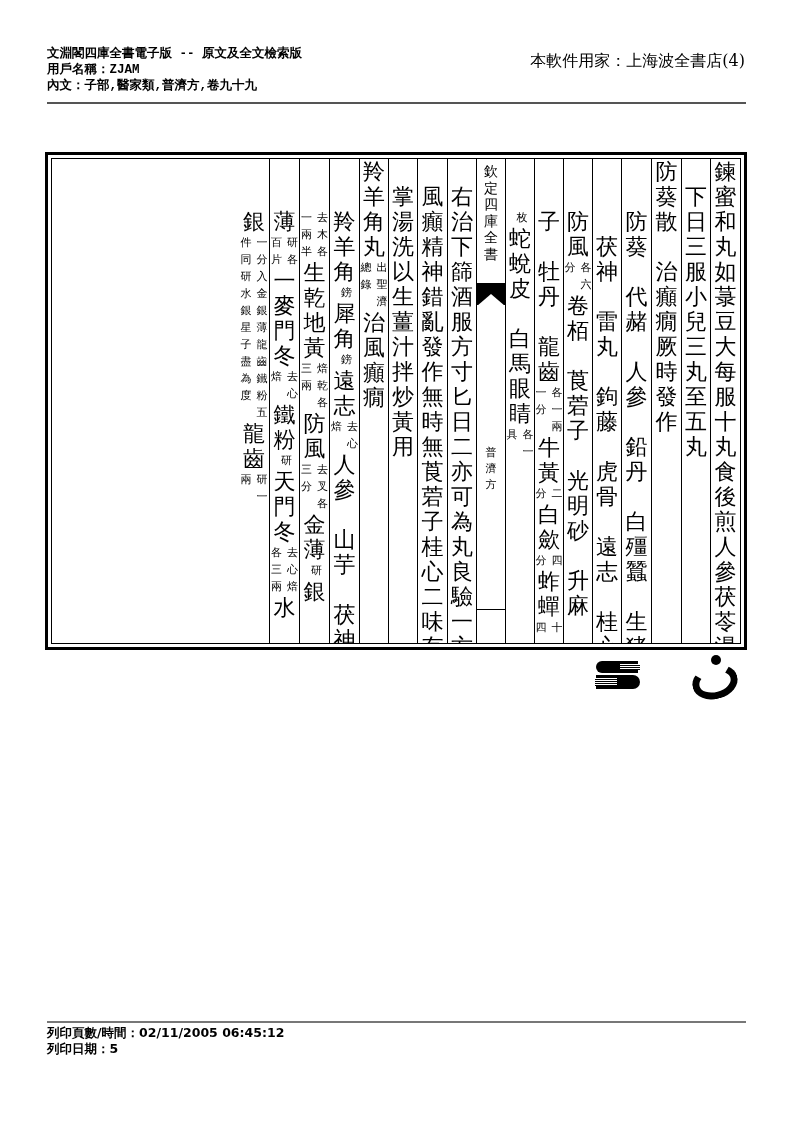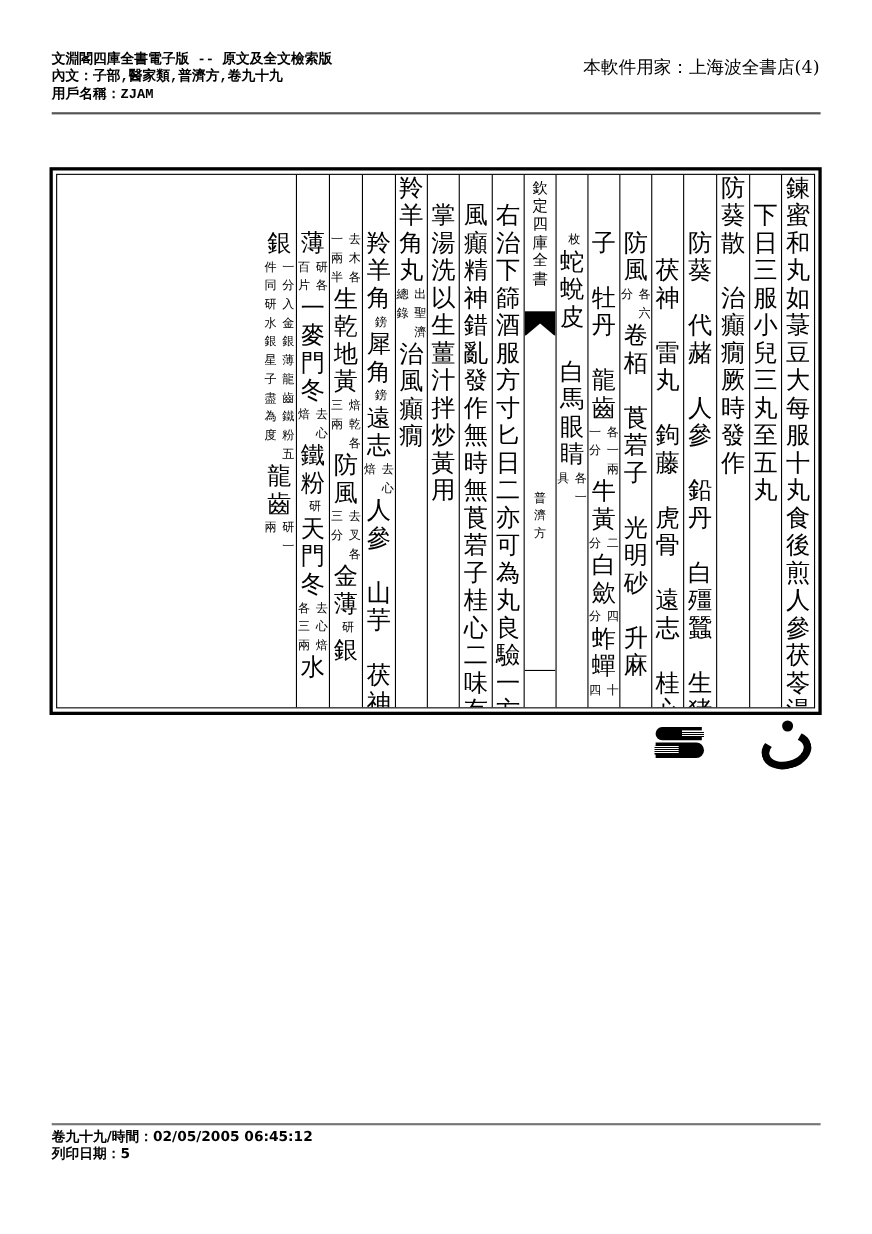--- a/index.html
+++ b/index.html
@@ -39,22 +39,22 @@
   .logo-mark .arc { position: absolute; left: 6px; top: 10px; width: 46px; height: 34px; border: 7px solid #000; border-top-color: transparent; border-radius: 50%; box-sizing: border-box; transform: rotate(-15deg); }
 
   .ftr-rule { position: absolute; left: 47px; right: 47px; top: 1021px; border-top: 2px solid #777; }
   .ftr { position: absolute; left: 47px; top: 1025px; font-family: "DejaVu Sans", sans-serif; font-weight: bold; font-size: 12.5px; line-height: 16px; }
 </style>
 </head>
 <body>
 
 <div class="hdr-left">
   <div>文淵閣四庫全書電子版 -- 原文及全文檢索版</div>
+  <div><span>用戶名稱：</span><span>ZJAM</span></div>
   <div>內文：子部,醫家類,普濟方,卷九十九</div>
-  <div><span>用戶名稱：</span><span>ZJAM</span></div>
 </div>
 <div class="hdr-right">
   <div style="padding-left:8px">本軟件用家：上海波全書店(4)</div>
 </div>
 <div class="hdr-rule"></div>
 
 <div class="frame">
   <div class="frame-inner" id="cols">
       <div class="col" style="width: 30px;">
         <div class="col-text">
@@ -580,15 +580,15 @@
     <div class="b1"></div>
     <div class="b2"></div>
   </div>
 <div class="logo logo-mark">
     <div class="dot"></div>
     <div class="arc"></div>
   </div>
 
 <div class="ftr-rule"></div>
 <div class="ftr">
-  <div><span>卷九十九/時間：</span><span>02/05/2005 06:45:12</span></div>
+  <div><span>列印頁數/時間：</span><span>02/11/2005 06:45:12</span></div>
   <div><span>列印日期：</span><span>5</span></div>
 </div>
 
 </body></html>

